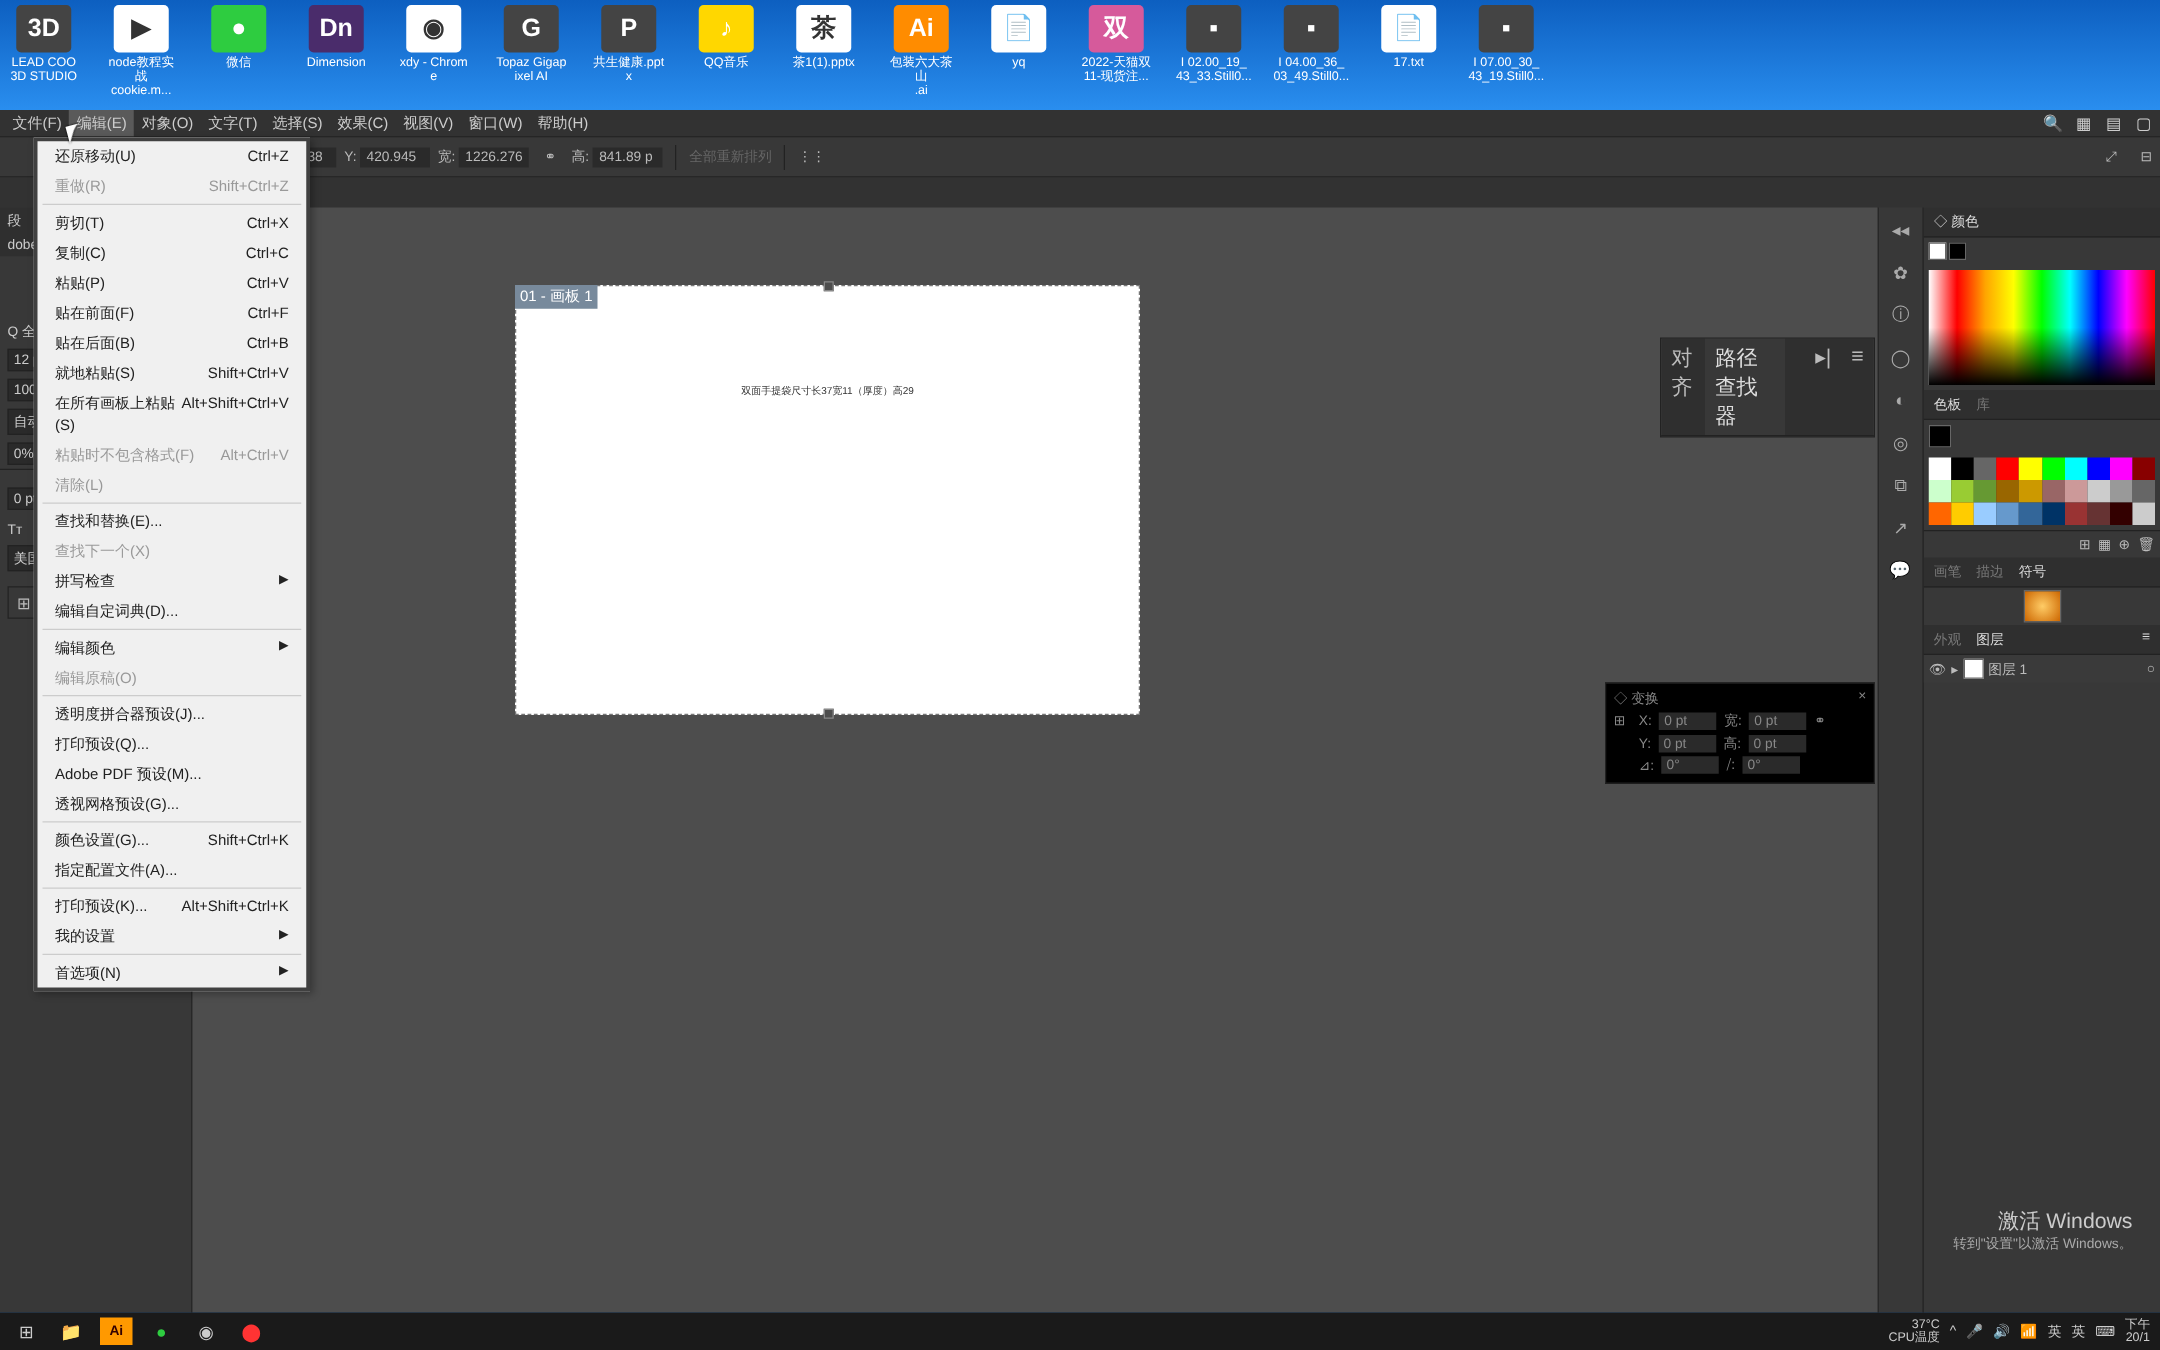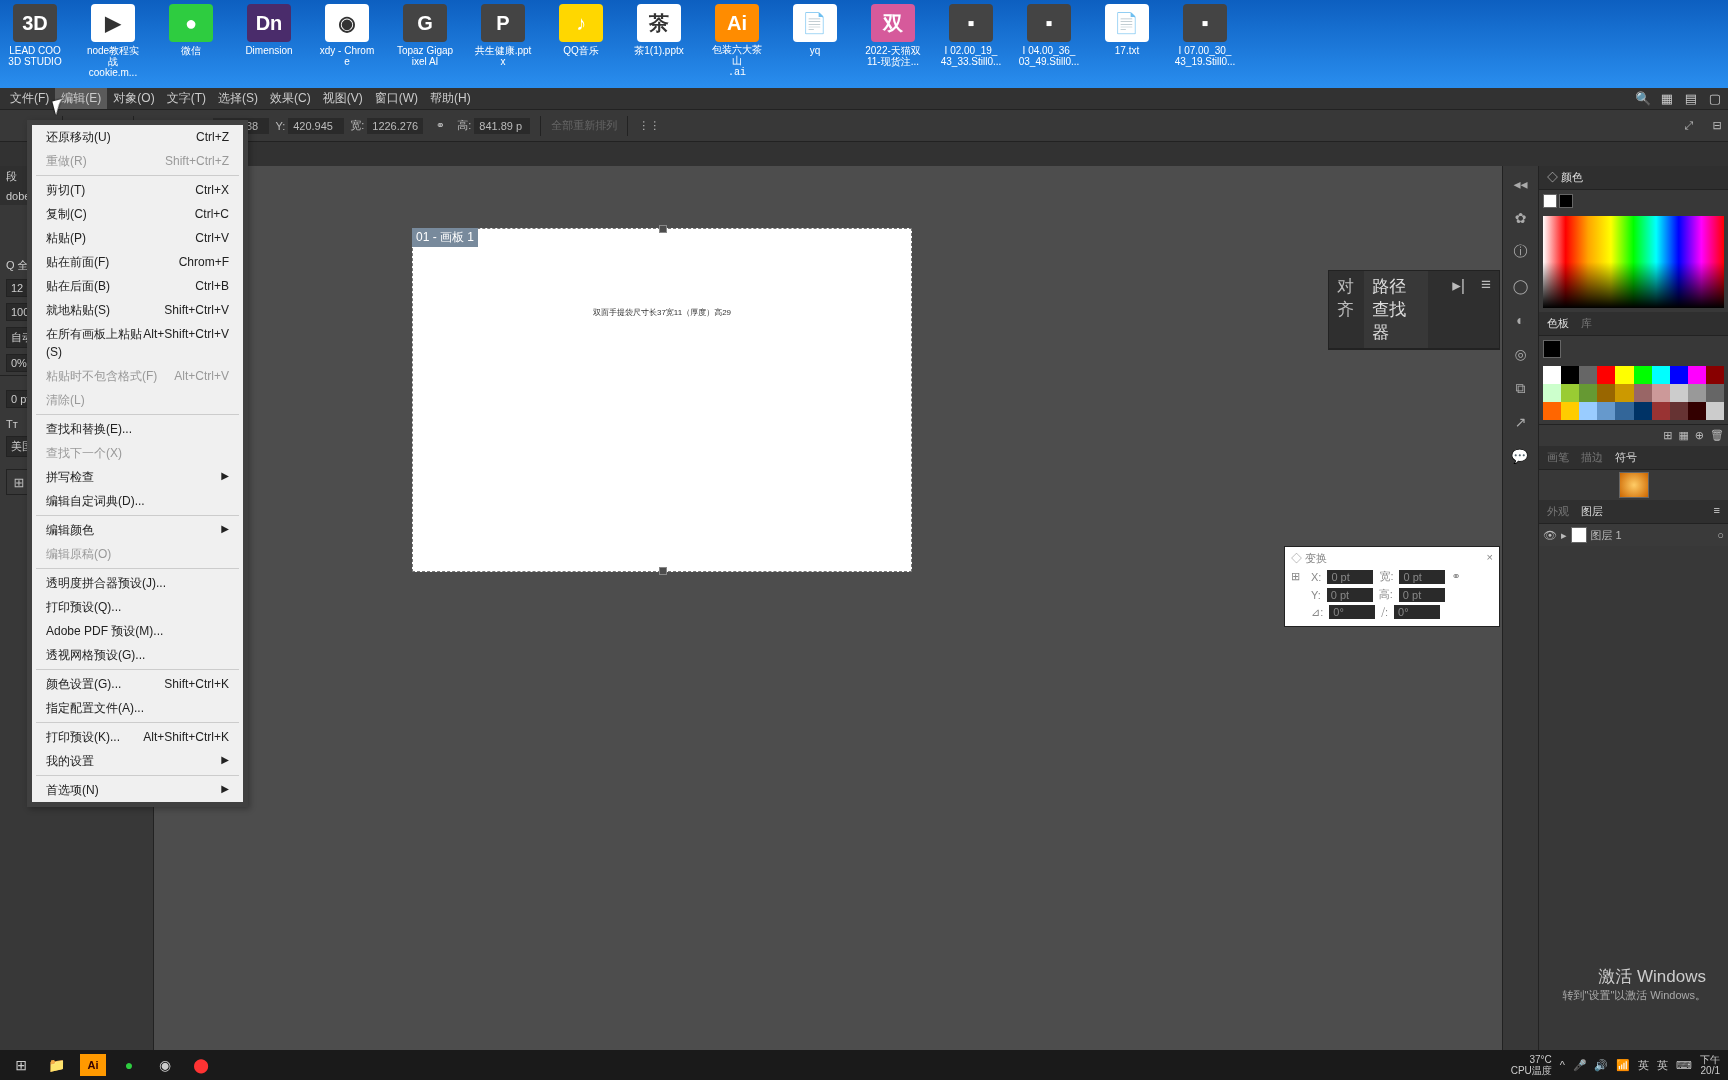--- a/index.html
+++ b/index.html
@@ -64,26 +64,26 @@
 
 .float-panel { position:absolute; top:182px; right:228px; width:172px; background:#383838; border:1px solid #222; font-size:17px; color:#bbb; }
 .fp-tabs { display:flex; background:#2f2f2f; border-bottom:1px solid #222; }
 .fp-tabs span { padding:4px 8px; }
 .fp-tabs span.act { background:#383838; color:#ddd; }
 .fp-body { padding:6px 8px; }
 .fp-row { display:flex; gap:10px; margin:4px 0; }
 .fp-btn { width:22px; height:22px; background:#2a2a2a; border:1px solid #222; }
 
 
-.transform-panel { position:absolute; top:458px; right:228px; width:216px; background:#ffffff; border:1px solid #222; font-size:11px; color:#888; padding:4px 6px; }
+.transform-panel { position:absolute; top:458px; right:228px; width:216px; background:#000000; border:1px solid #222; font-size:11px; color:#888; padding:4px 6px; }
 .tp-row { display:flex; align-items:center; gap:6px; margin:3px 0; }
 .tp-field { background:#2a2a2a; padding:1px 4px; width:46px; }
 
 
-.dropdown { position:absolute; top:120px; left:27px; width:221px; background:#f0f0f0; border:5px solid #404040; box-shadow:2px 2px 6px rgba(0,0,0,.3); font-size:12px; color:#222; z-index:100; }
+.dropdown { position:absolute; top:110px; left:27px; width:221px; background:#f0f0f0; border:3px solid #404040; box-shadow:2px 2px 6px rgba(0,0,0,.3); font-size:12px; color:#222; z-index:100; }
 .dropdown .mi { display:flex; justify-content:space-between; padding:3px 14px; line-height:1.5; }
 .dropdown .mi.disabled { color:#999; }
 .dropdown .mi .arrow { font-size:10px; }
 .dropdown .msep { height:1px; background:#ccc; margin:2px 4px; }
 
 
 .watermark { position:absolute; right:22px; bottom:48px; color:#ccc; font-size:17px; text-align:right; line-height:1.3; }
 .watermark .sm { font-size:11px; color:#aaa; }
 
 
@@ -136,21 +136,21 @@
     <div class="dicon">
       <div class="box gold">♪</div>
       <div style="white-space: pre-line;">QQ音乐</div>
     </div>
     <div class="dicon">
       <div class="box white">茶</div>
       <div style="white-space: pre-line;">茶1(1).pptx</div>
     </div>
     <div class="dicon">
       <div class="box orange">Ai</div>
-      <div style="white-space: pre-line; font-family: Liberation Mono, monospace;">包装六大茶山
+      <div style="white-space: pre-line;">包装六大茶山
 .ai</div>
     </div>
     <div class="dicon">
       <div class="box white">📄</div>
       <div style="white-space: pre-line;">yq</div>
     </div>
     <div class="dicon">
       <div class="box pink">双</div>
       <div style="white-space: pre-line;">2022-天猫双
 11-现货注...</div>
@@ -450,21 +450,21 @@
     <div class="mi">
       <span>复制(C)</span>
       <span>Ctrl+C</span>
     </div>
     <div class="mi">
       <span>粘贴(P)</span>
       <span>Ctrl+V</span>
     </div>
     <div class="mi">
       <span>贴在前面(F)</span>
-      <span>Chrom+F</span>
+      <span>Ctrl+F</span>
     </div>
     <div class="mi">
       <span>贴在后面(B)</span>
       <span>Ctrl+B</span>
     </div>
     <div class="mi">
       <span>就地粘贴(S)</span>
       <span>Shift+Ctrl+V</span>
     </div>
     <div class="mi">

